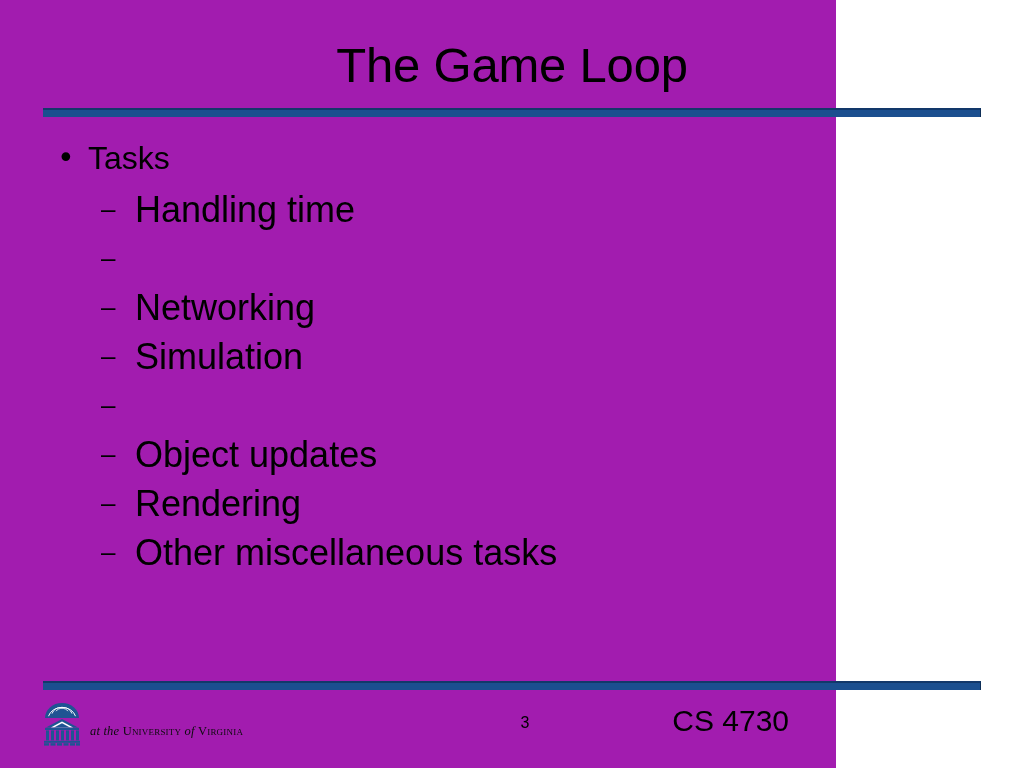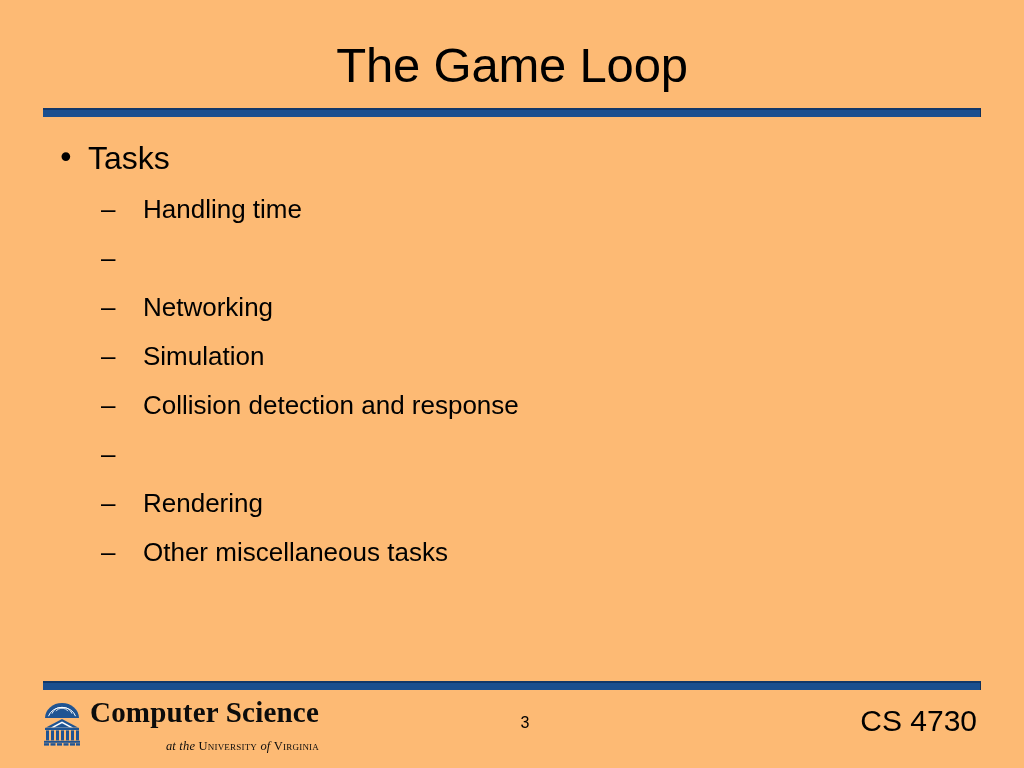--- a/index.html
+++ b/index.html
@@ -13,23 +13,23 @@
     position: relative;
     overflow: hidden;
     font-family: "DejaVu Sans", sans-serif;
     color: #000000;
   }
 
   
   .slide {
     position: absolute;
     left: 0; top: 0;
-    width: 1024px;
+    width: 836px;
     height: 768px;
-    background: #fdba74;
+    background: #a21caf;
   }
 
   
   .slide-title {
     position: absolute;
     left: 43px;
     top: 36px;
     width: 938px;
     text-align: center;
     font-family: "Liberation Sans", sans-serif;
@@ -101,26 +101,25 @@
     font-family: "Liberation Sans", sans-serif;
     font-size: 26px;
     line-height: 45px;
     color: #000000;
   }
   .lvl2 .text {
     position: absolute;
     left: 135px;
     top: 0;
     font-family: "Liberation Sans", sans-serif;
-    font-size: 26px;
+    font-size: 36px;
     line-height: 45px;
     font-weight: 400;
     color: #000000;
     white-space: nowrap;
-    margin-left: 8px;
   }
 
   
   .footer-logo {
     position: absolute;
     left: 41px;
     top: 701px;
     height: 46px;
     display: flex;
     align-items: center;
@@ -212,25 +211,25 @@
       <span class="text">Networking</span>
     </div>
 
     <div class="lvl2">
       <span class="marker">–</span>
       <span class="text">Simulation</span>
     </div>
 
     <div class="lvl2">
       <span class="marker">–</span>
-      <span class="text">Collision detection and response</span>
-    </div>
-
-    <div class="lvl2">
-      <span class="marker">–</span>
+    </div>
+
+    <div class="lvl2">
+      <span class="marker">–</span>
+      <span class="text">Object updates</span>
     </div>
 
     <div class="lvl2">
       <span class="marker">–</span>
       <span class="text">Rendering</span>
     </div>
 
     <div class="lvl2">
       <span class="marker">–</span>
       <span class="text">Other miscellaneous tasks</span>
@@ -264,21 +263,20 @@
 
       <rect x="3" y="38.8" width="36" height="2" fill="#1F5493"></rect>
       <rect x="3" y="41.2" width="5" height="2.4" fill="#1F5493"></rect>
       <rect x="9.5" y="41.2" width="5" height="2.4" fill="#1F5493"></rect>
       <rect x="16" y="41.2" width="5" height="2.4" fill="#1F5493"></rect>
       <rect x="22.5" y="41.2" width="5" height="2.4" fill="#1F5493"></rect>
       <rect x="29" y="41.2" width="5" height="2.4" fill="#1F5493"></rect>
       <rect x="35" y="41.2" width="4" height="2.4" fill="#1F5493"></rect>
     </svg>
     <span class="logo-text">
-      <span class="logo-main">Computer Science</span>
       <span class="logo-sub">
         <span class="ital">at the </span><span class="smallcaps">University</span><span class="ital"> of </span><span class="smallcaps">Virginia</span>
       </span>
     </span>
   </div>
 
   <div class="page-number">3</div>
 
   <div class="course-code">CS 4730</div>
 

